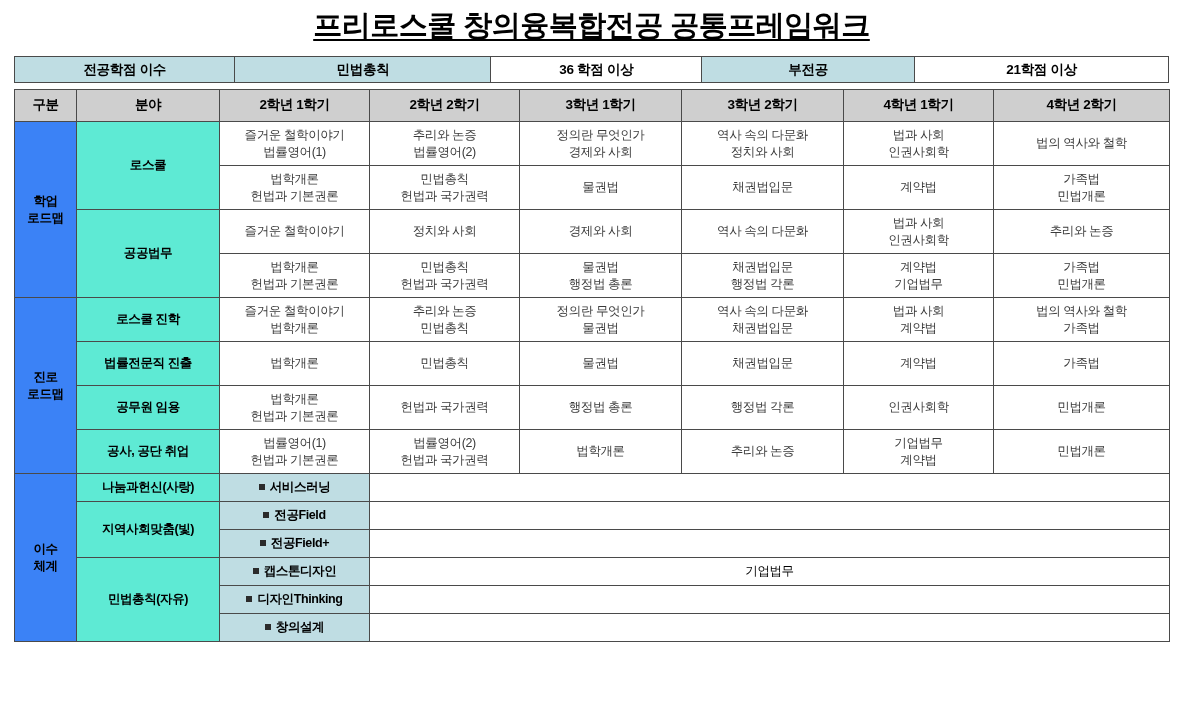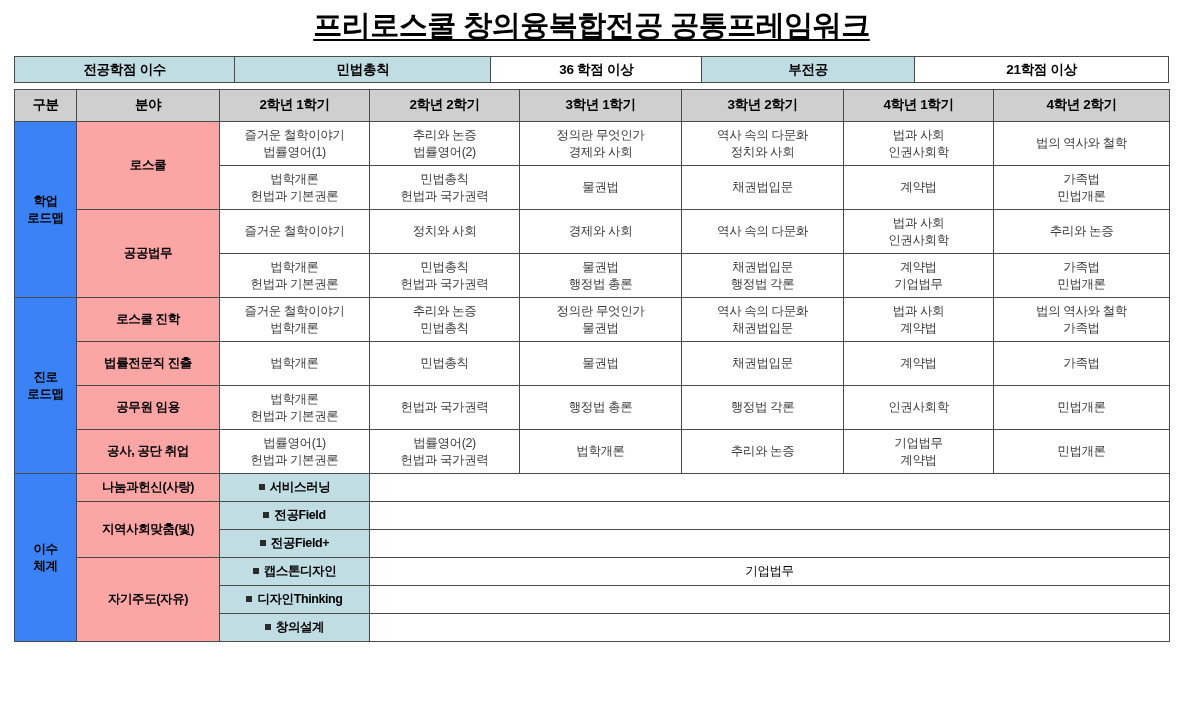--- a/index.html
+++ b/index.html
@@ -68,21 +68,21 @@
     font-weight: bold;
     height: 32px;
     font-size: 13.5px;
   }
   .rowhead-group {
     background: #3b82f6;
     font-weight: bold;
     font-size: 13.5px;
   }
   .rowhead-sub {
-    background: #fca5a5;
+    background: #5eead4;
     font-weight: bold;
     font-size: 12.5px;
   }
   .course-cell {
     color: #3a3a3a;
     height: 44px;
   }
   .rowhead-teal {
     background: #bfdde3;
     font-weight: bold;
@@ -379,21 +379,21 @@
         <td class="wide-blank" colspan="5"></td>
       </tr>
       <tr>
         <td class="rowhead-teal">
           <span class="bullet"></span><span>전공Field+</span>
         </td>
         <td class="wide-blank" colspan="5"></td>
       </tr>
 
       <tr>
-        <td class="rowhead-sub" rowspan="3">자기주도(자유)</td>
+        <td class="rowhead-sub" rowspan="3">민법총칙(자유)</td>
         <td class="rowhead-teal">
           <span class="bullet"></span><span>캡스톤디자인</span>
         </td>
         <td class="wide-blank" colspan="5">기업법무</td>
       </tr>
       <tr>
         <td class="rowhead-teal">
           <span class="bullet"></span><span>디자인Thinking</span>
         </td>
         <td class="wide-blank" colspan="5"></td>

